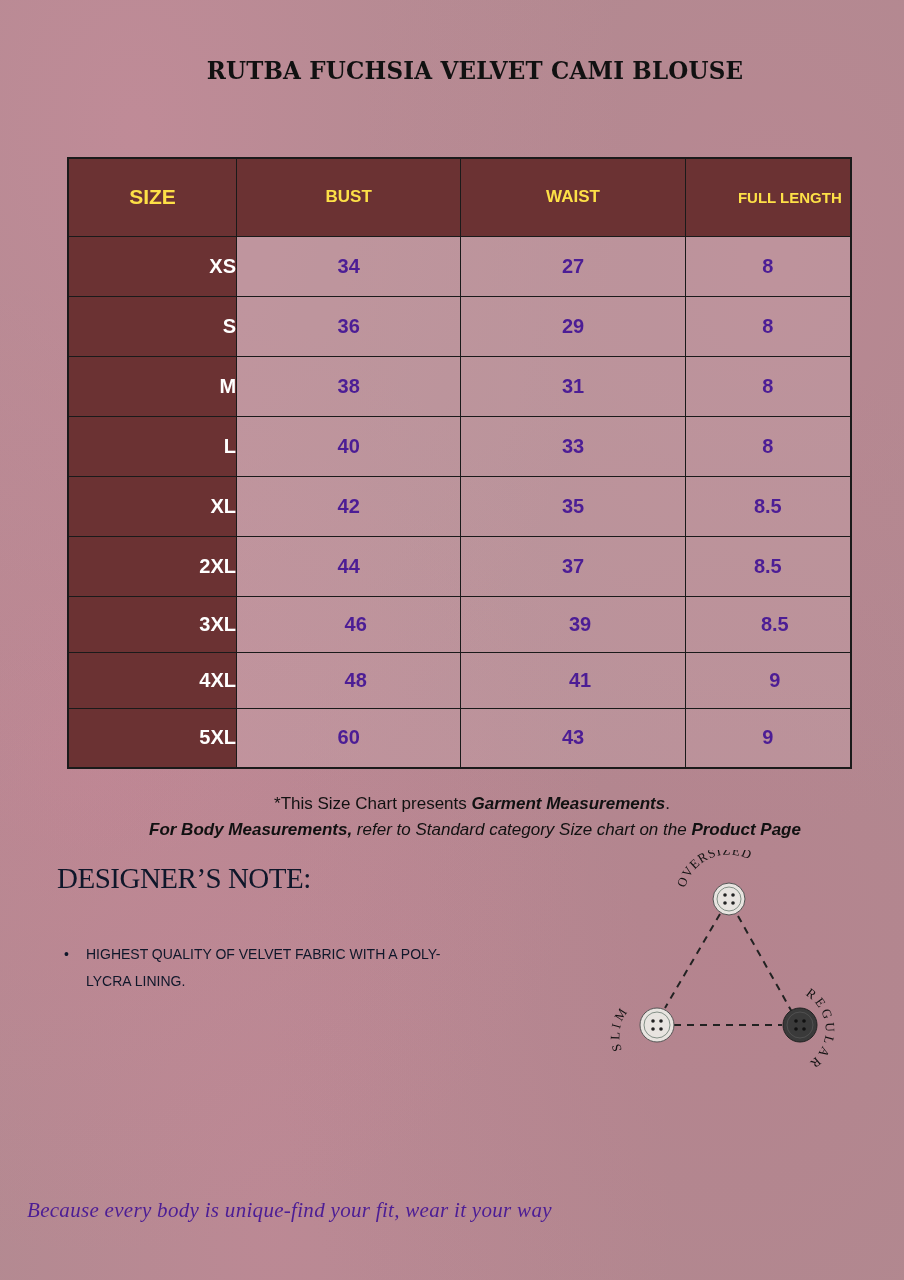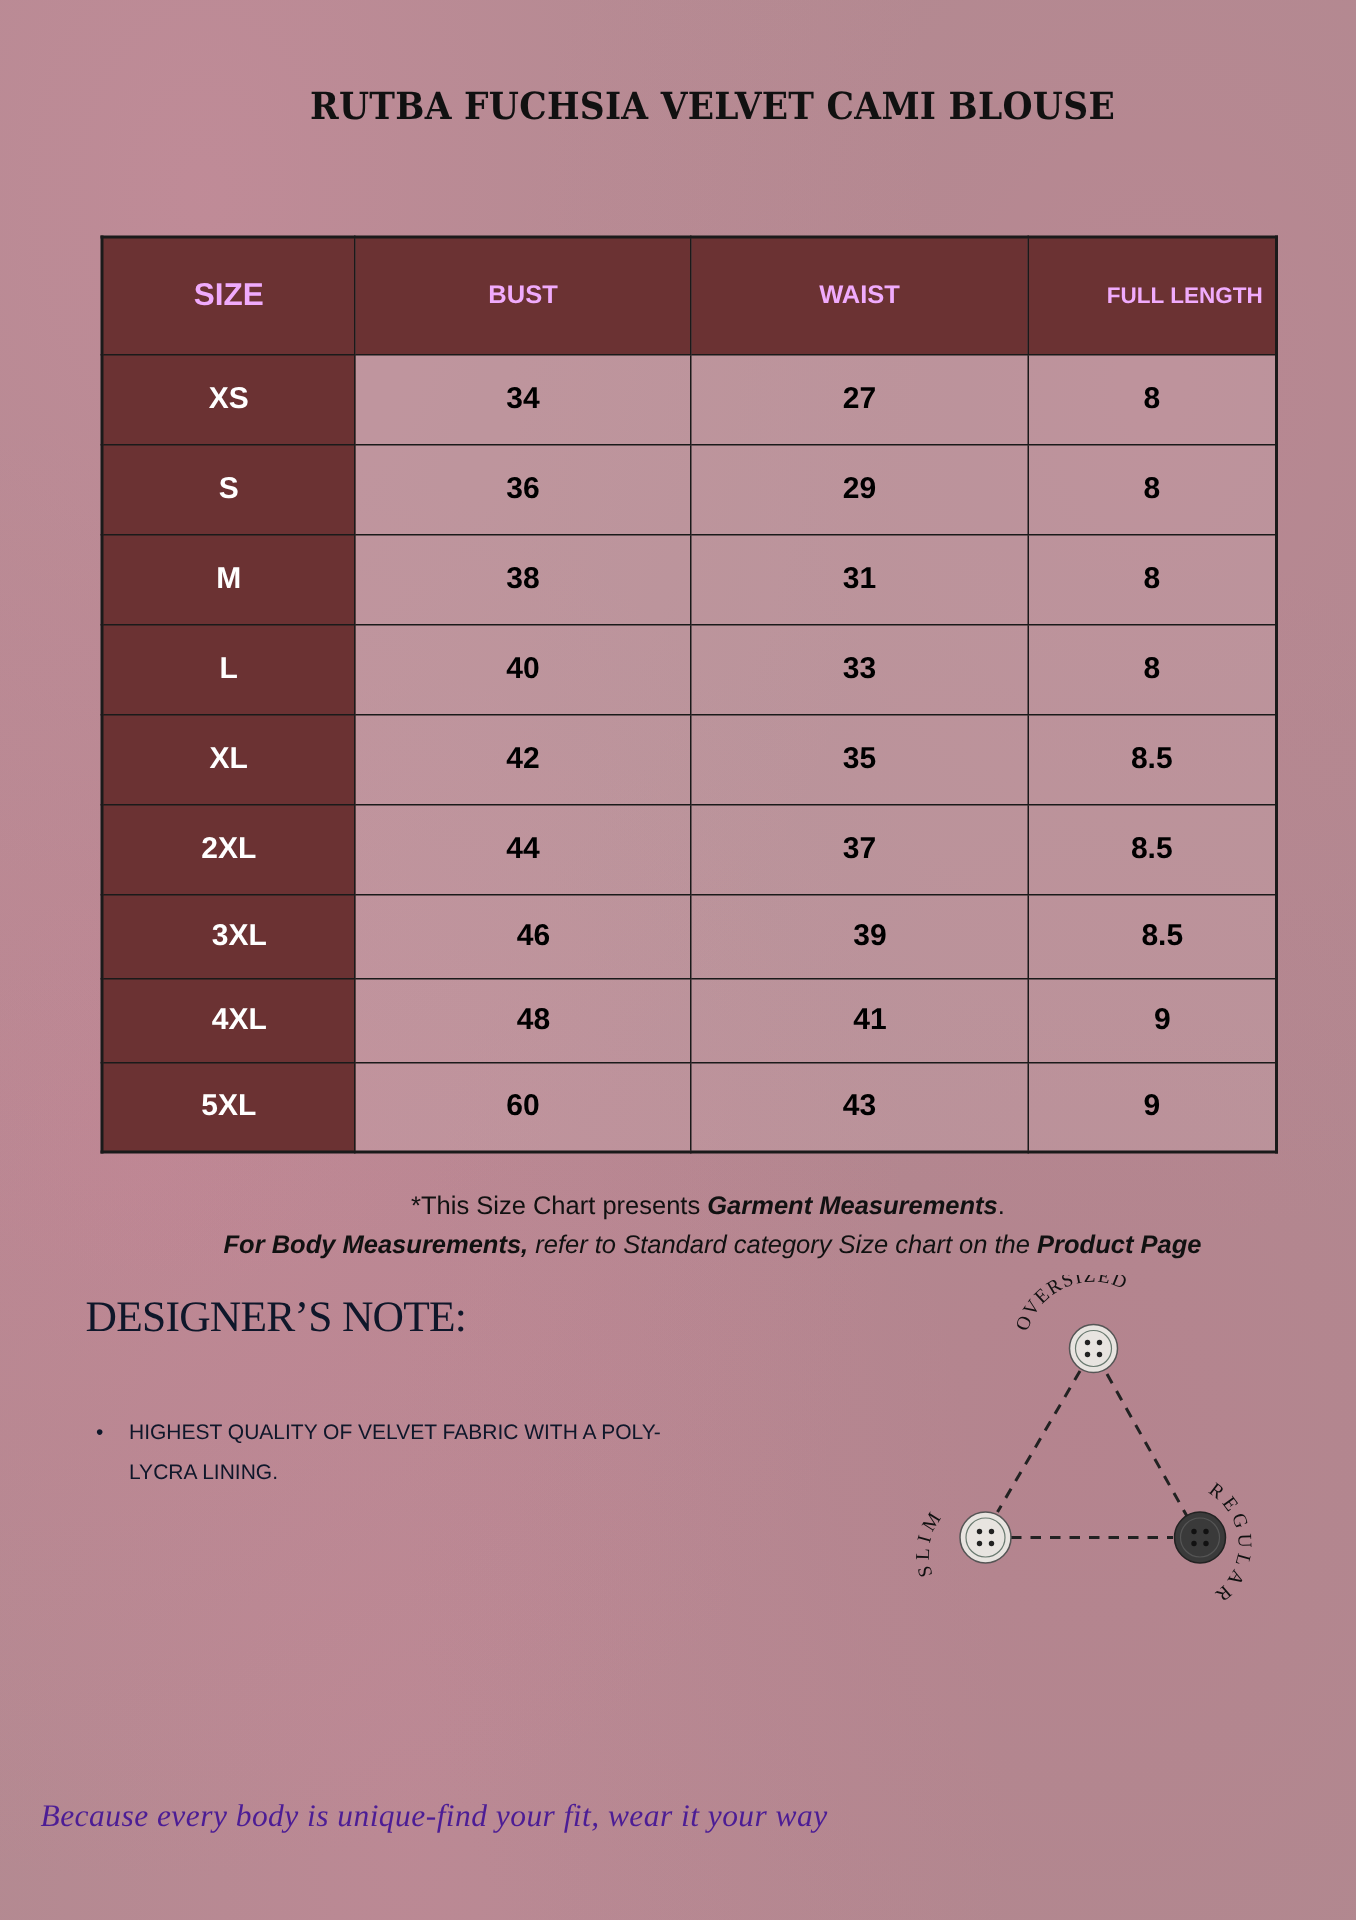--- a/index.html
+++ b/index.html
@@ -37,36 +37,37 @@
     }
     table.size-chart td, table.size-chart th {
       border: 1.5px solid #1a1a1a;
       text-align: center;
       vertical-align: middle;
       font-family: "Liberation Sans", sans-serif;
       font-weight: bold;
     }
     table.size-chart th {
       background: #6b3233;
-      color: #f0abfc;
+      color: #fde047;
       height: 78px;
       font-size: 17px;
     }
     table.size-chart th.size-head { font-size: 21px; }
     table.size-chart th.fl-head { font-size: 15px; padding-left: 44px; }
     table.size-chart td {
       height: 60px;
       font-size: 20px;
-      color: #000000;
+      color: #4c1d95;
       background: rgba(200,170,175,0.35);
     }
     table.size-chart td.size-cell {
       background: #6b3233;
       color: #fff;
       font-size: 20px;
+      text-align: right;
     }
     table.size-chart tr.short td { height: 56px; padding-left: 14px; }
     .col1 { width: 169px; }
     .col2 { width: 225px; }
     .col3 { width: 225px; }
     .col4 { width: 166px; }
 
     .note-line1 {
       position: absolute; top: 794px; left: 0; width: 944px;
       text-align: center; font-size: 17px; color: #111;

